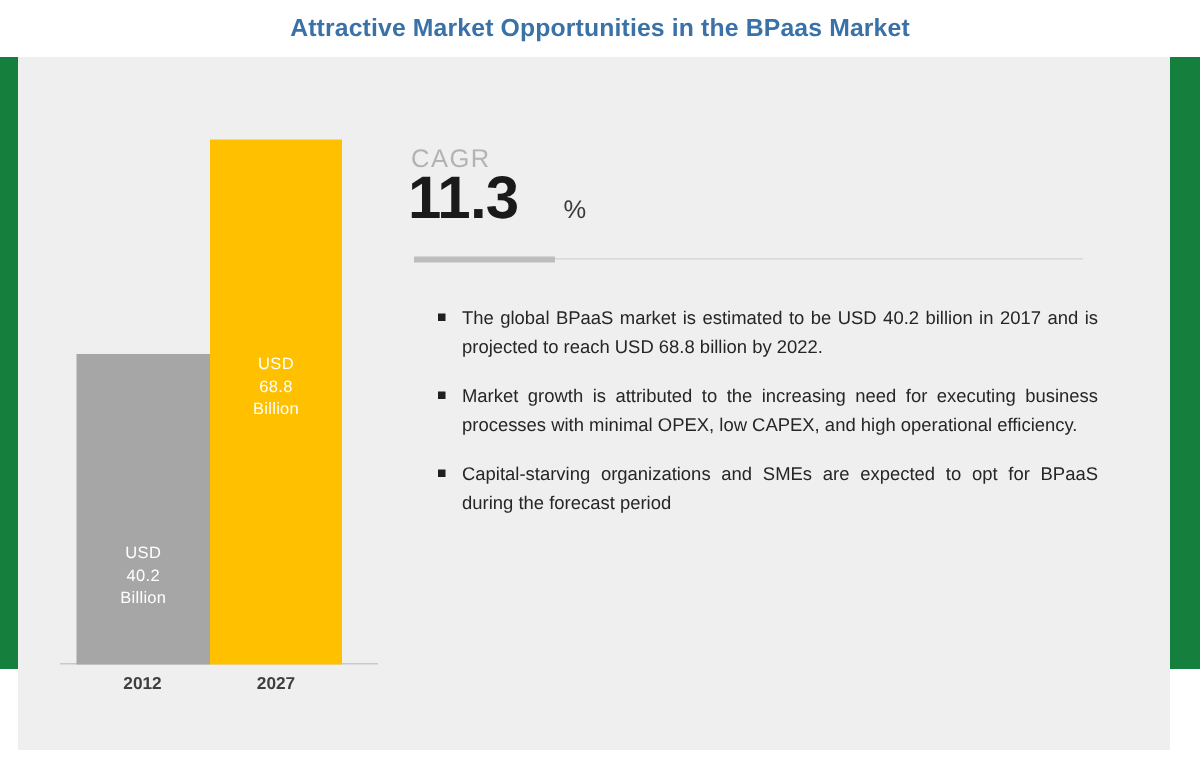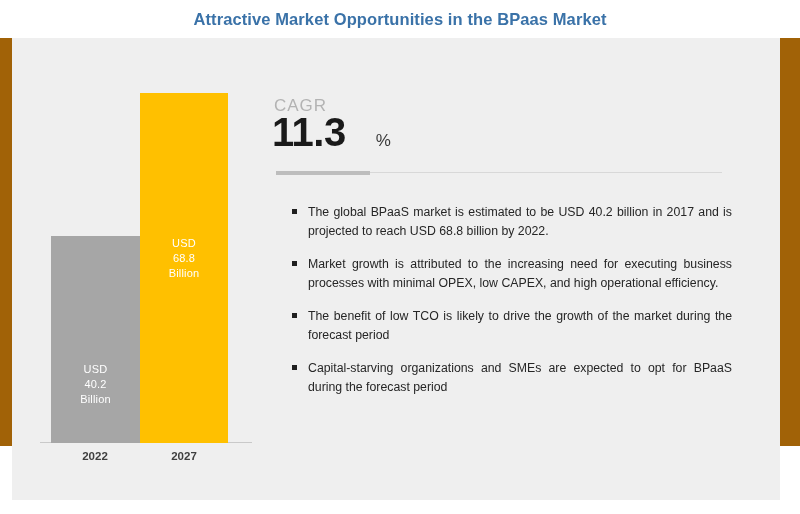--- a/index.html
+++ b/index.html
@@ -14,21 +14,21 @@
     font-family: "Liberation Sans", sans-serif;
     overflow: hidden;
     position: relative;
   }
 
   .slide {
     position: absolute;
     left: 0; top: 0;
     width: 800px;
     height: 446px;
-    background: #a16207;
+    background: #15803d;
   }
 
   
   .title-band {
     position: absolute;
     left: 0; top: 0;
     width: 800px;
     height: 38px;
     background: #ffffff;
     display: flex;
@@ -255,21 +255,21 @@
           <span class="v">USD</span>
           <span class="v">68.8</span>
           <span class="v">Billion</span>
         </div>
       </div>
 
       <div class="axis-thin"></div>
       <div class="axis-thick seg-gray"></div>
       <div class="axis-thick seg-orange"></div>
 
-      <div class="tick-label tick-2017">2022</div>
+      <div class="tick-label tick-2017">2012</div>
       <div class="tick-label tick-2022">2027</div>
     </div>
 
     <div class="info">
 
       <div class="cagr-label">CAGR</div>
 
       <div class="cagr-value">
         <span class="cagr-number">11.3</span>
         <span class="cagr-pct">%</span>
@@ -284,23 +284,19 @@
         <div class="bullet">
           <span class="marker"></span>
           <span class="txt">The global BPaaS market is estimated to be USD 40.2 billion in 2017 and is projected to reach USD 68.8 billion by 2022.</span>
         </div>
         <div class="bullet">
           <span class="marker"></span>
           <span class="txt">Market growth is attributed to the increasing need for executing business processes with minimal OPEX, low CAPEX, and high operational efficiency.</span>
         </div>
         <div class="bullet">
           <span class="marker"></span>
-          <span class="txt">The benefit of low TCO is likely to drive the growth of the market during the forecast period</span>
-        </div>
-        <div class="bullet">
-          <span class="marker"></span>
           <span class="txt">Capital-starving organizations and SMEs are expected to opt for BPaaS during the forecast period</span>
         </div>
       </div>
 
     </div>
   </div>
 </div>
 
 </body></html>

